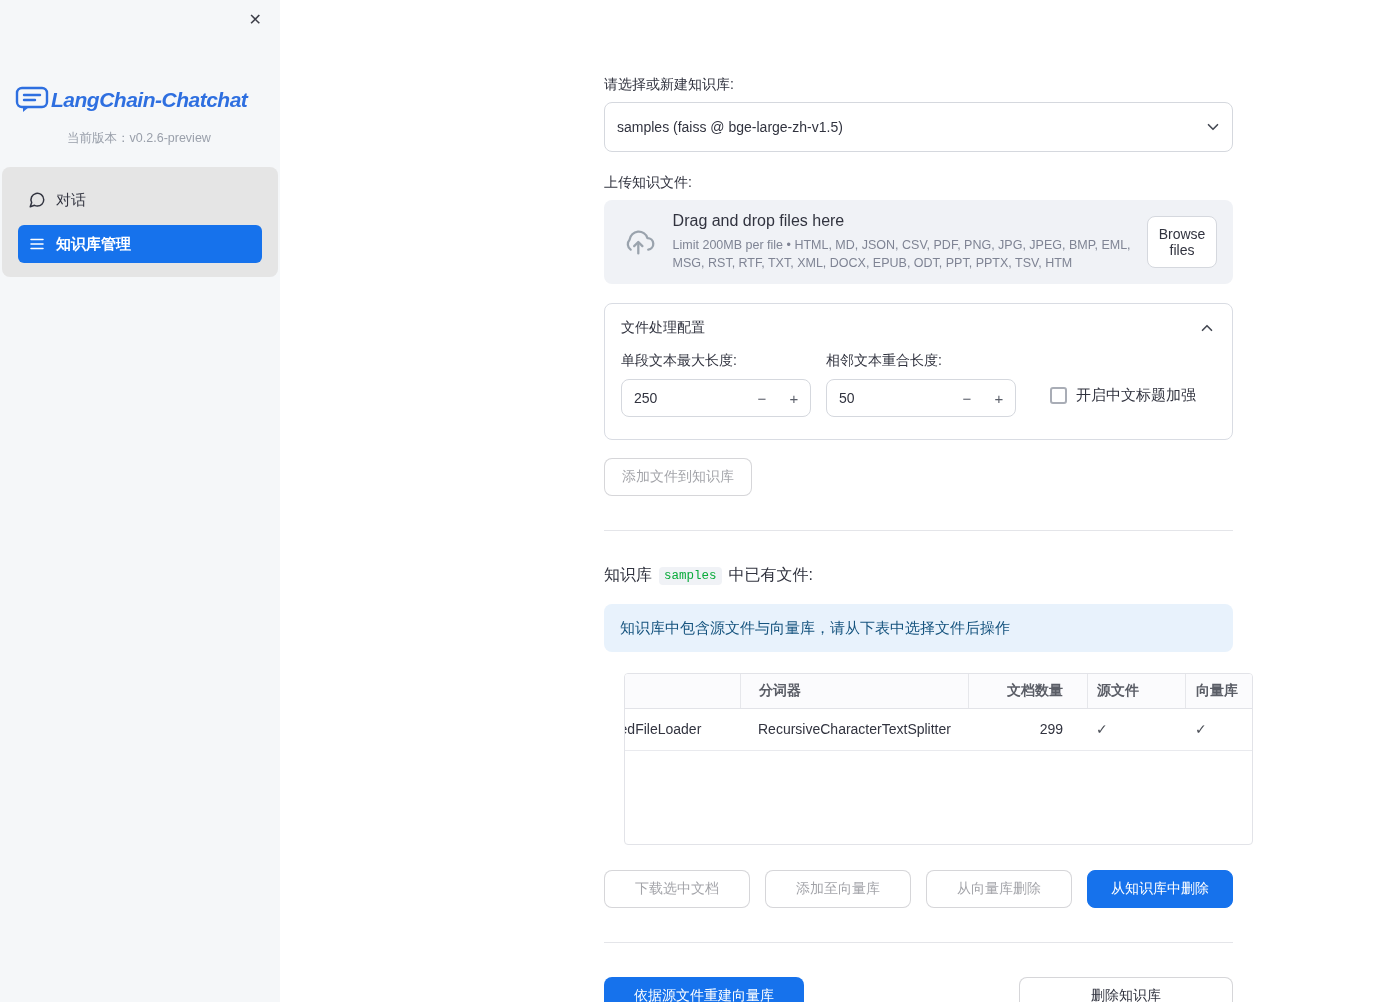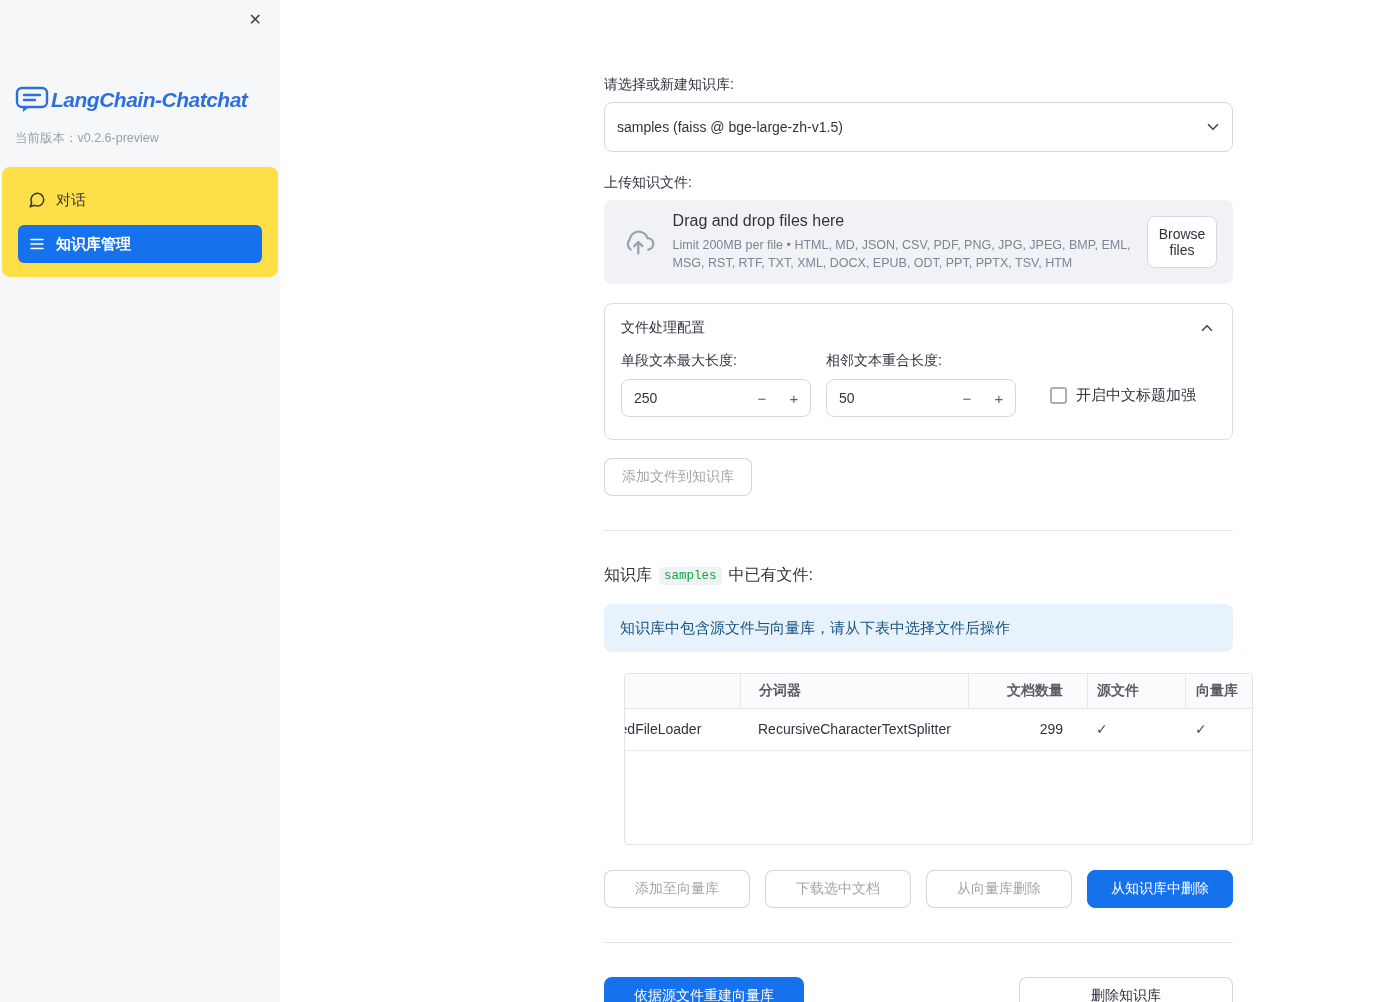--- a/index.html
+++ b/index.html
@@ -20,22 +20,22 @@
   .app{display:flex;width:100%;height:100%;}
 
   
   .sidebar{position:relative;width:280px;min-width:280px;height:100%;
     background:var(--sidebar-bg);padding:0 15px;}
   .close-btn{position:absolute;top:8px;right:14px;border:none;background:none;
     font-size:16px;line-height:1;color:#3d3f49;cursor:pointer;padding:4px;}
   .logo-row{display:flex;align-items:center;gap:2px;margin-top:86px;}
   .logo-text{color:var(--logo-blue);font-size:21px;font-weight:bold;font-style:italic;
     letter-spacing:-0.5px;white-space:nowrap;}
-  .version{text-align:left;color:#9aa0ab;font-size:12.5px;margin-top:16px;padding-right:2px;}
-  .menu-card{background:#fde047;border-radius:8px;margin:20px -13px 0;padding:14px 16px;}
+  .version{text-align:center;color:#9aa0ab;font-size:12.5px;margin-top:16px;padding-right:2px;}
+  .menu-card{background:#e5e5e5;border-radius:8px;margin:20px -13px 0;padding:14px 16px;}
   .menu-item{display:flex;align-items:center;gap:10px;height:38px;border-radius:6px;
     padding:0 10px;font-size:15px;cursor:pointer;color:#31333f;}
   .menu-item + .menu-item{margin-top:6px;}
   .menu-item.selected{background:var(--primary);color:#fff;font-weight:700;}
   .menu-item svg{flex:0 0 auto;}
 
   
   .content{flex:1;padding:76px 0 0 324px;}
   .main-col{width:629px;}
   .field-label{display:block;font-size:14px;margin-bottom:8px;}
@@ -229,22 +229,22 @@
             <div class="t-c c1">UnstructuredFileLoader</div>
             <div class="t-c c2">RecursiveCharacterTextSplitter</div>
             <div class="t-c c3">299</div>
             <div class="t-c c4 check">✓</div>
             <div class="t-c c5 check">✓</div>
           </div>
         </div>
       </div>
 
       <div class="actions">
+        <button class="action-btn">下载选中文档</button>
         <button class="action-btn">添加至向量库</button>
-        <button class="action-btn">下载选中文档</button>
         <button class="action-btn">从向量库删除</button>
         <button class="action-btn primary">从知识库中删除</button>
       </div>
 
       <hr class="divider">
 
       <div class="bottom-row">
         <button class="rebuild-btn">依据源文件重建向量库</button>
         <button class="deletekb-btn">删除知识库</button>
       </div>

